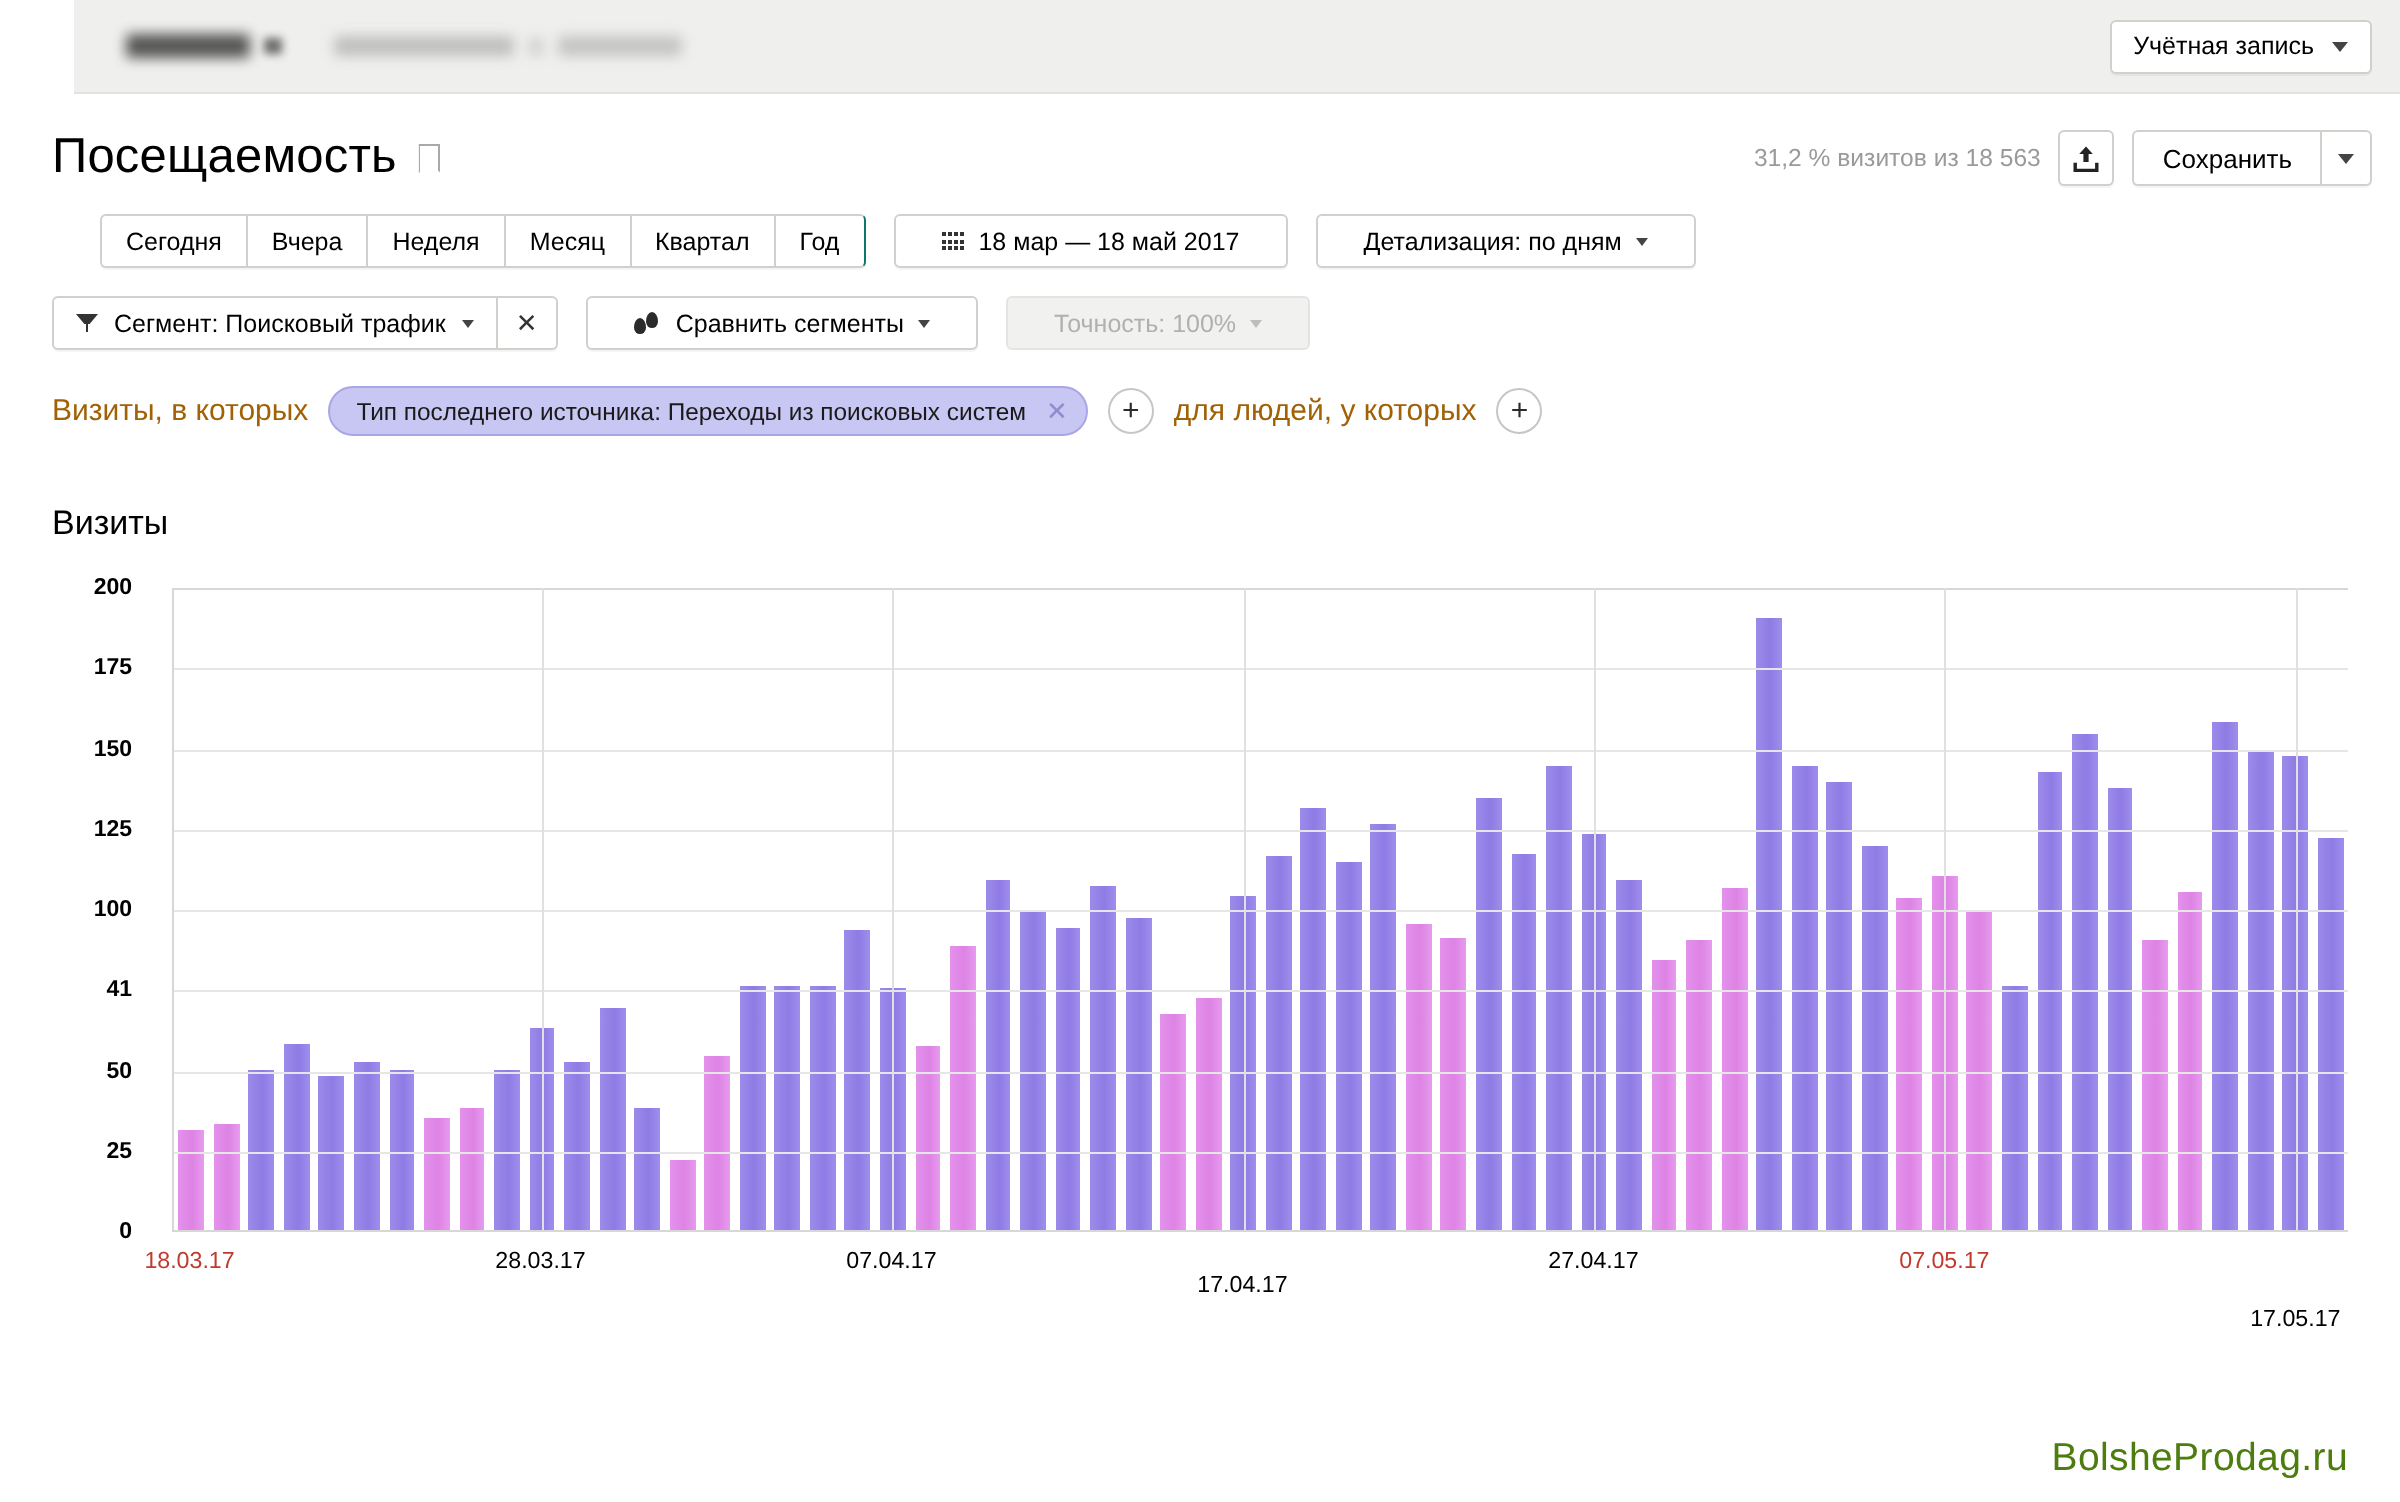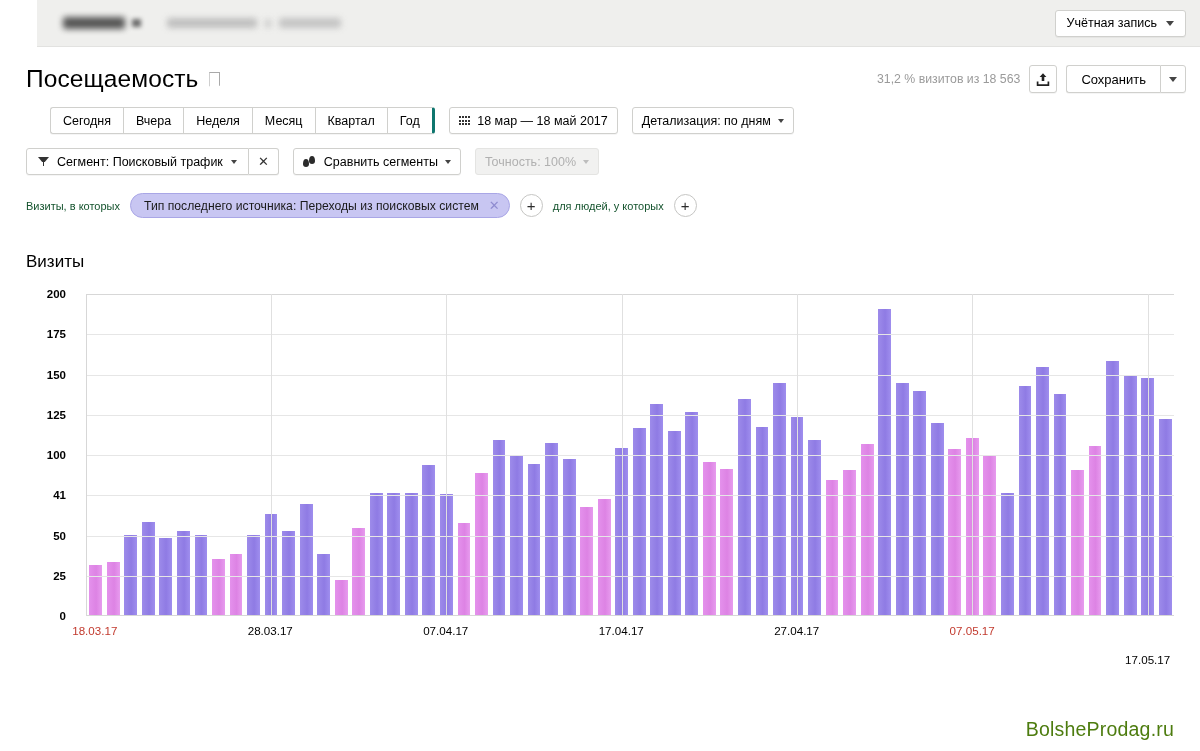--- a/index.html
+++ b/index.html
@@ -65,24 +65,24 @@
 
   
   .toolbar { display:flex; align-items:center; padding:0 26px; margin-top:14px; gap:0; }
   .seg-group { display:flex;padding-left:24px; }
   .seg-group .pill {
     height:27px; background:#fff; border:1px solid #d0d0cd; border-right:none;
     font-size:12.5px; padding:0 12px; display:flex; align-items:center;
     box-shadow:0 1px 0 rgba(0,0,0,.04);
   }
   .seg-group .pill:first-child { border-radius:3px 0 0 3px; }
-  .seg-group .pill:last-child  { border-right:3px solid #0f766e; border-radius:0 3px 3px 0; }
+  .seg-group .pill:last-child  { border-right:1px solid #0f766e; border-radius:0 3px 3px 0; }
   .btn {
     height:27px; background:#fff; border:1px solid #d0d0cd; border-radius:3px;
-    font-size:12.5px; padding:0 9px; display:flex; align-items:center; gap:7px;
+    font-size:12.5px; padding:0 23px; display:flex; align-items:center; gap:7px;
     box-shadow:0 1px 0 rgba(0,0,0,.04); white-space:nowrap;
   }
   .btn.ml { margin-left:14px; }
   .btn.disabled { background:#f1f1f0; border-color:#e4e4e2; color:#b0b0b0; box-shadow:none; }
   .btn.disabled .caret { border-top-color:#bdbdbd; }
 
   .cal-icon { display:grid; grid-template-columns:repeat(4,2px); grid-auto-rows:2px; gap:1.2px; }
   .cal-icon i { background:#333; display:block; width:2px;height:2px; }
   .funnel-icon { width:11px;height:11px; position:relative; }
   .funnel-icon:before{ content:""; position:absolute; left:0;top:1px; width:11px;height:5px; background:#333;
@@ -96,21 +96,21 @@
     height:27px; width:30px; background:#fff; border:1px solid #d0d0cd; border-left:none;
     border-radius:0 3px 3px 0; display:flex;align-items:center;justify-content:center;
     font-size:13px; color:#333; box-shadow:0 1px 0 rgba(0,0,0,.04);
   }
   .seg-filter { height:27px; background:#fff; border:1px solid #d0d0cd; border-radius:3px 0 0 3px;
     font-size:12.5px; padding:0 11px; display:flex; align-items:center; gap:8px;
     box-shadow:0 1px 0 rgba(0,0,0,.04); }
 
   
   .cond-row { display:flex; align-items:center; padding:0 26px; margin-top:18px; gap:10px; }
-  .cond-label { font-size:11px; color:#14532d; }
+  .cond-label { font-size:15px; color:#a16207; }
   .cond-chip {
     display:flex; align-items:center; gap:10px;
     background:#c8c6f2; border:1px solid #a9a6e6; border-radius:13px;
     height:25px; padding:0 9px 0 13px; font-size:12.2px; color:#1a1a1a;
   }
   .chip-x { color:#8f8cd0; font-size:13px; line-height:1; }
   .plus-btn {
     width:23px;height:23px; border-radius:50%; border:1px solid #c6c6c4; background:#fff;
     display:flex;align-items:center;justify-content:center; font-size:15px; line-height:1; color:#2b2b2b;
   }
@@ -474,20 +474,20 @@
       <div class="vline" style="left: 33.0645%;"></div>
       <div class="vline" style="left: 49.1935%;"></div>
       <div class="vline" style="left: 65.3226%;"></div>
       <div class="vline" style="left: 81.4516%;"></div>
       <div class="vline" style="left: 97.5806%;"></div>
     </div>
   <div class="x-labels" id="x-labels">
       <div class="x-label hl" style="left: 0.806452%;">18.03.17</div>
       <div class="x-label" style="left: 16.9355%;">28.03.17</div>
       <div class="x-label" style="left: 33.0645%;">07.04.17</div>
-      <div class="x-label" style="left: 49.1935%;">17.04.17</div>
+      <div class="x-label" style="left: 49.1935%; margin-top: 12px;">17.04.17</div>
       <div class="x-label" style="left: 65.3226%;">27.04.17</div>
       <div class="x-label hl" style="left: 81.4516%;">07.05.17</div>
       <div class="x-label" style="left: 97.5806%; margin-top: 29px;">17.05.17</div>
     </div>
 </div>
 
 <div class="watermark">BolsheProdag.ru</div>
 
 </body></html>

